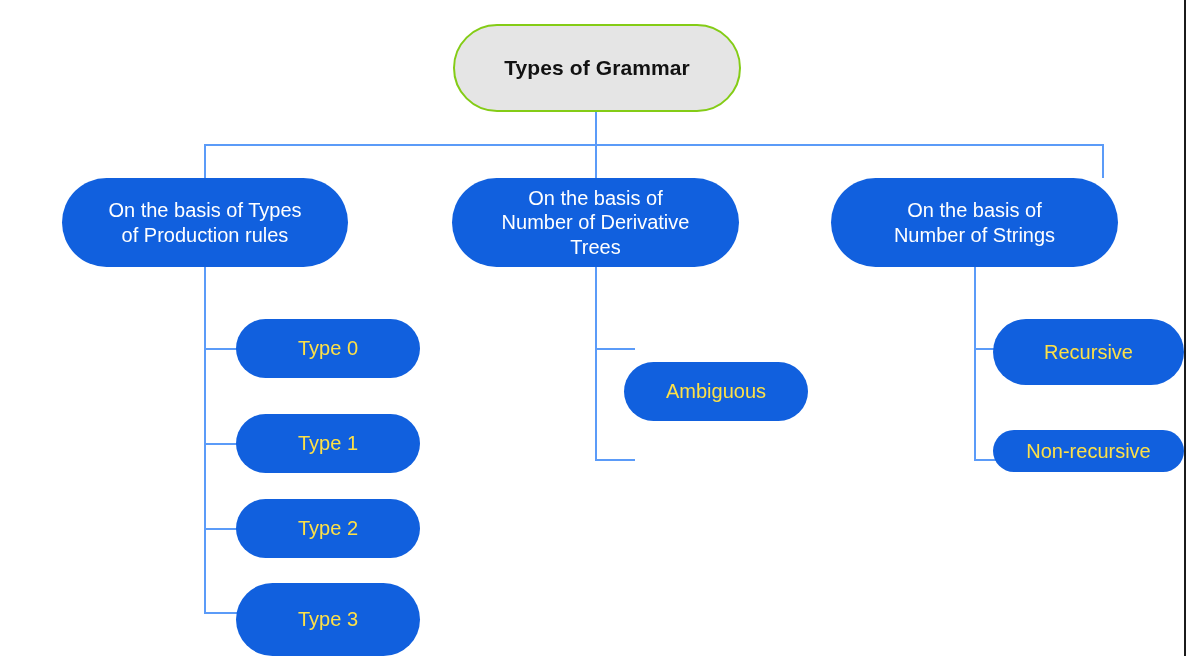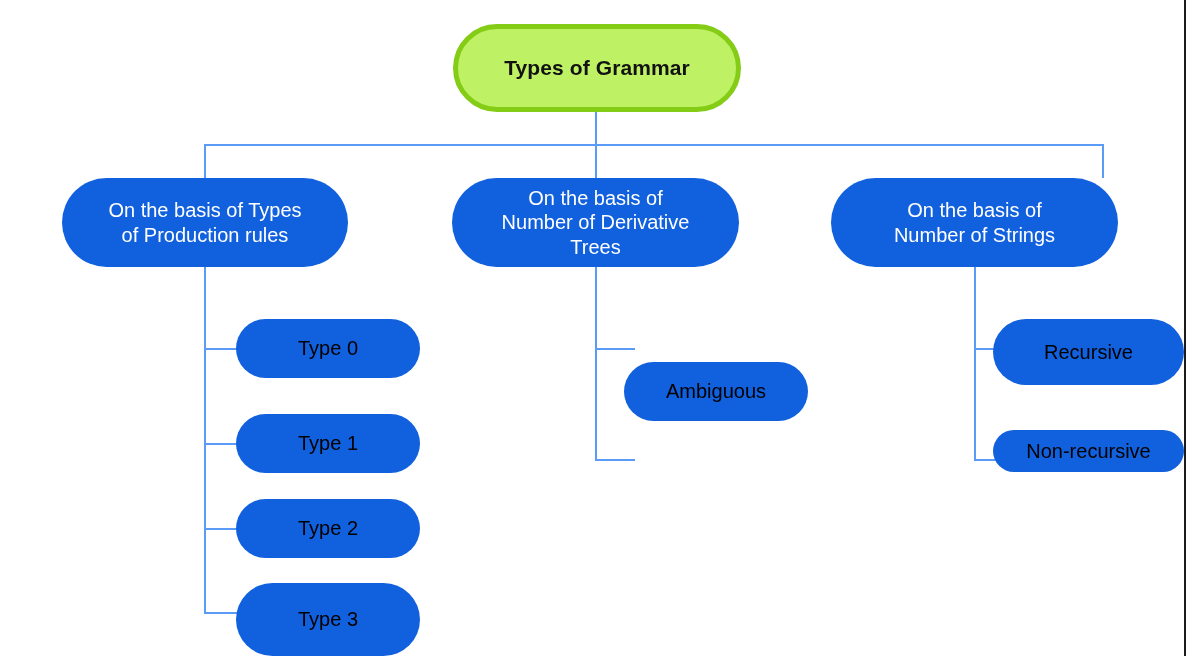--- a/index.html
+++ b/index.html
@@ -44,38 +44,38 @@
     display: flex;
     align-items: center;
     justify-content: center;
     text-align: center;
     border-radius: 999px;
     white-space: pre-line;
     line-height: 1.22;
   }
 
   .node.root {
-    background: #bef264;
-    border: 5px solid #84cc16;
+    background: #e5e5e5;
+    border: 2px solid #84cc16;
     color: #121212;
     font-weight: bold;
     font-size: 21px;
     letter-spacing: 0.1px;
   }
 
   .node.branch {
     background: #1160DE;
     color: #ffffff;
     font-size: 20px;
     border: none;
   }
 
   .node.leaf {
     background: #1160DE;
-    color: #000000;
+    color: #fde047;
     font-size: 20px;
     border: none;
   }
 
   .node-label {
     display: block;
     padding: 0 14px;
     white-space: pre-line;
   }
 </style>

